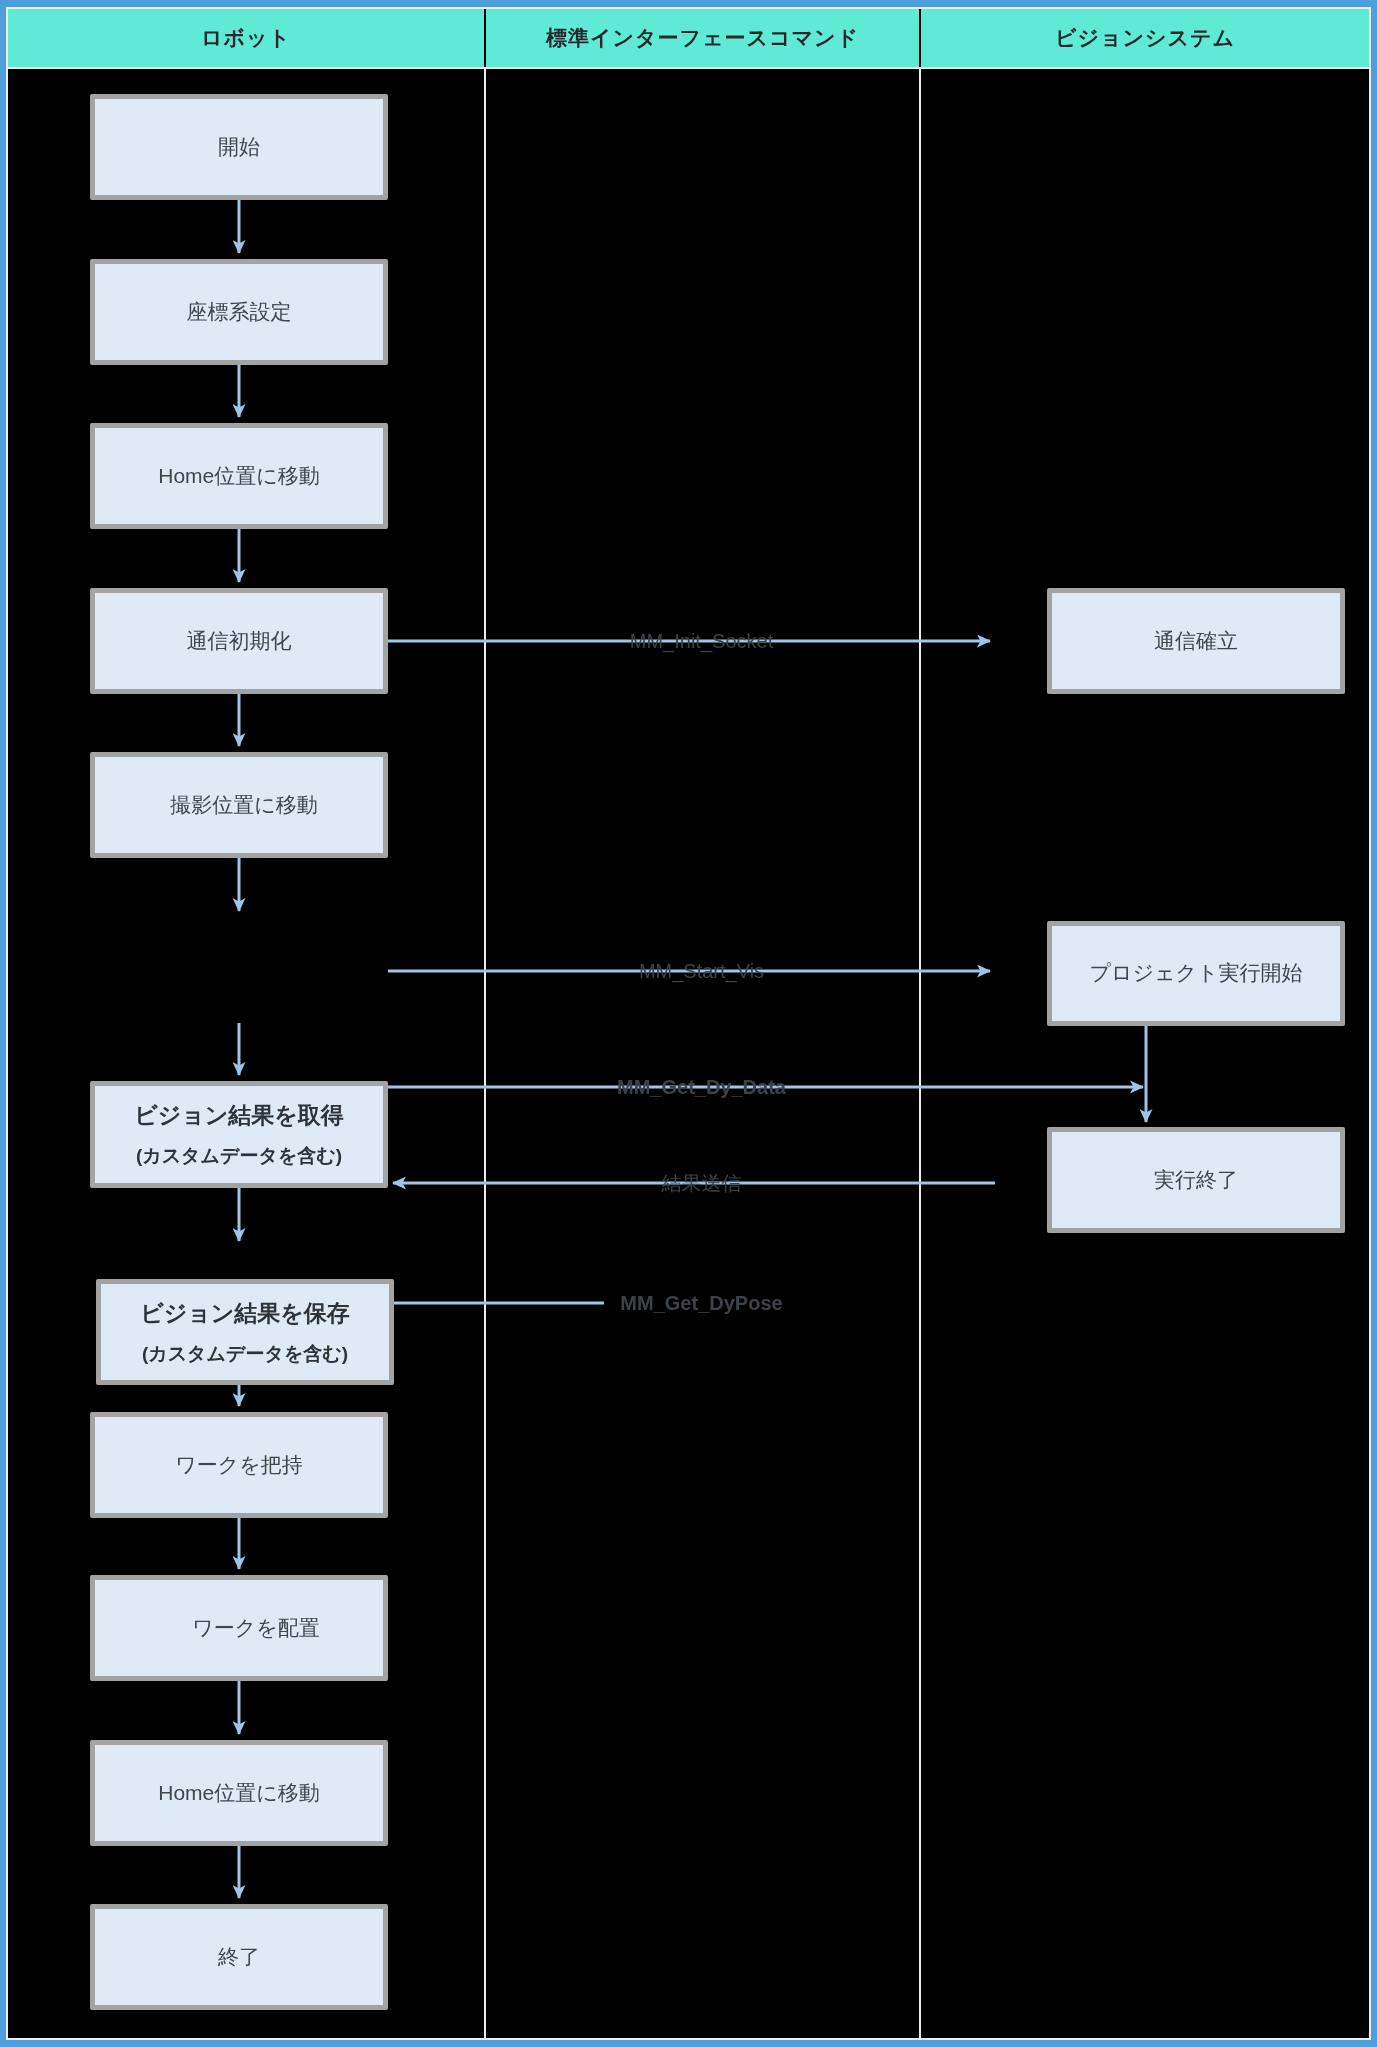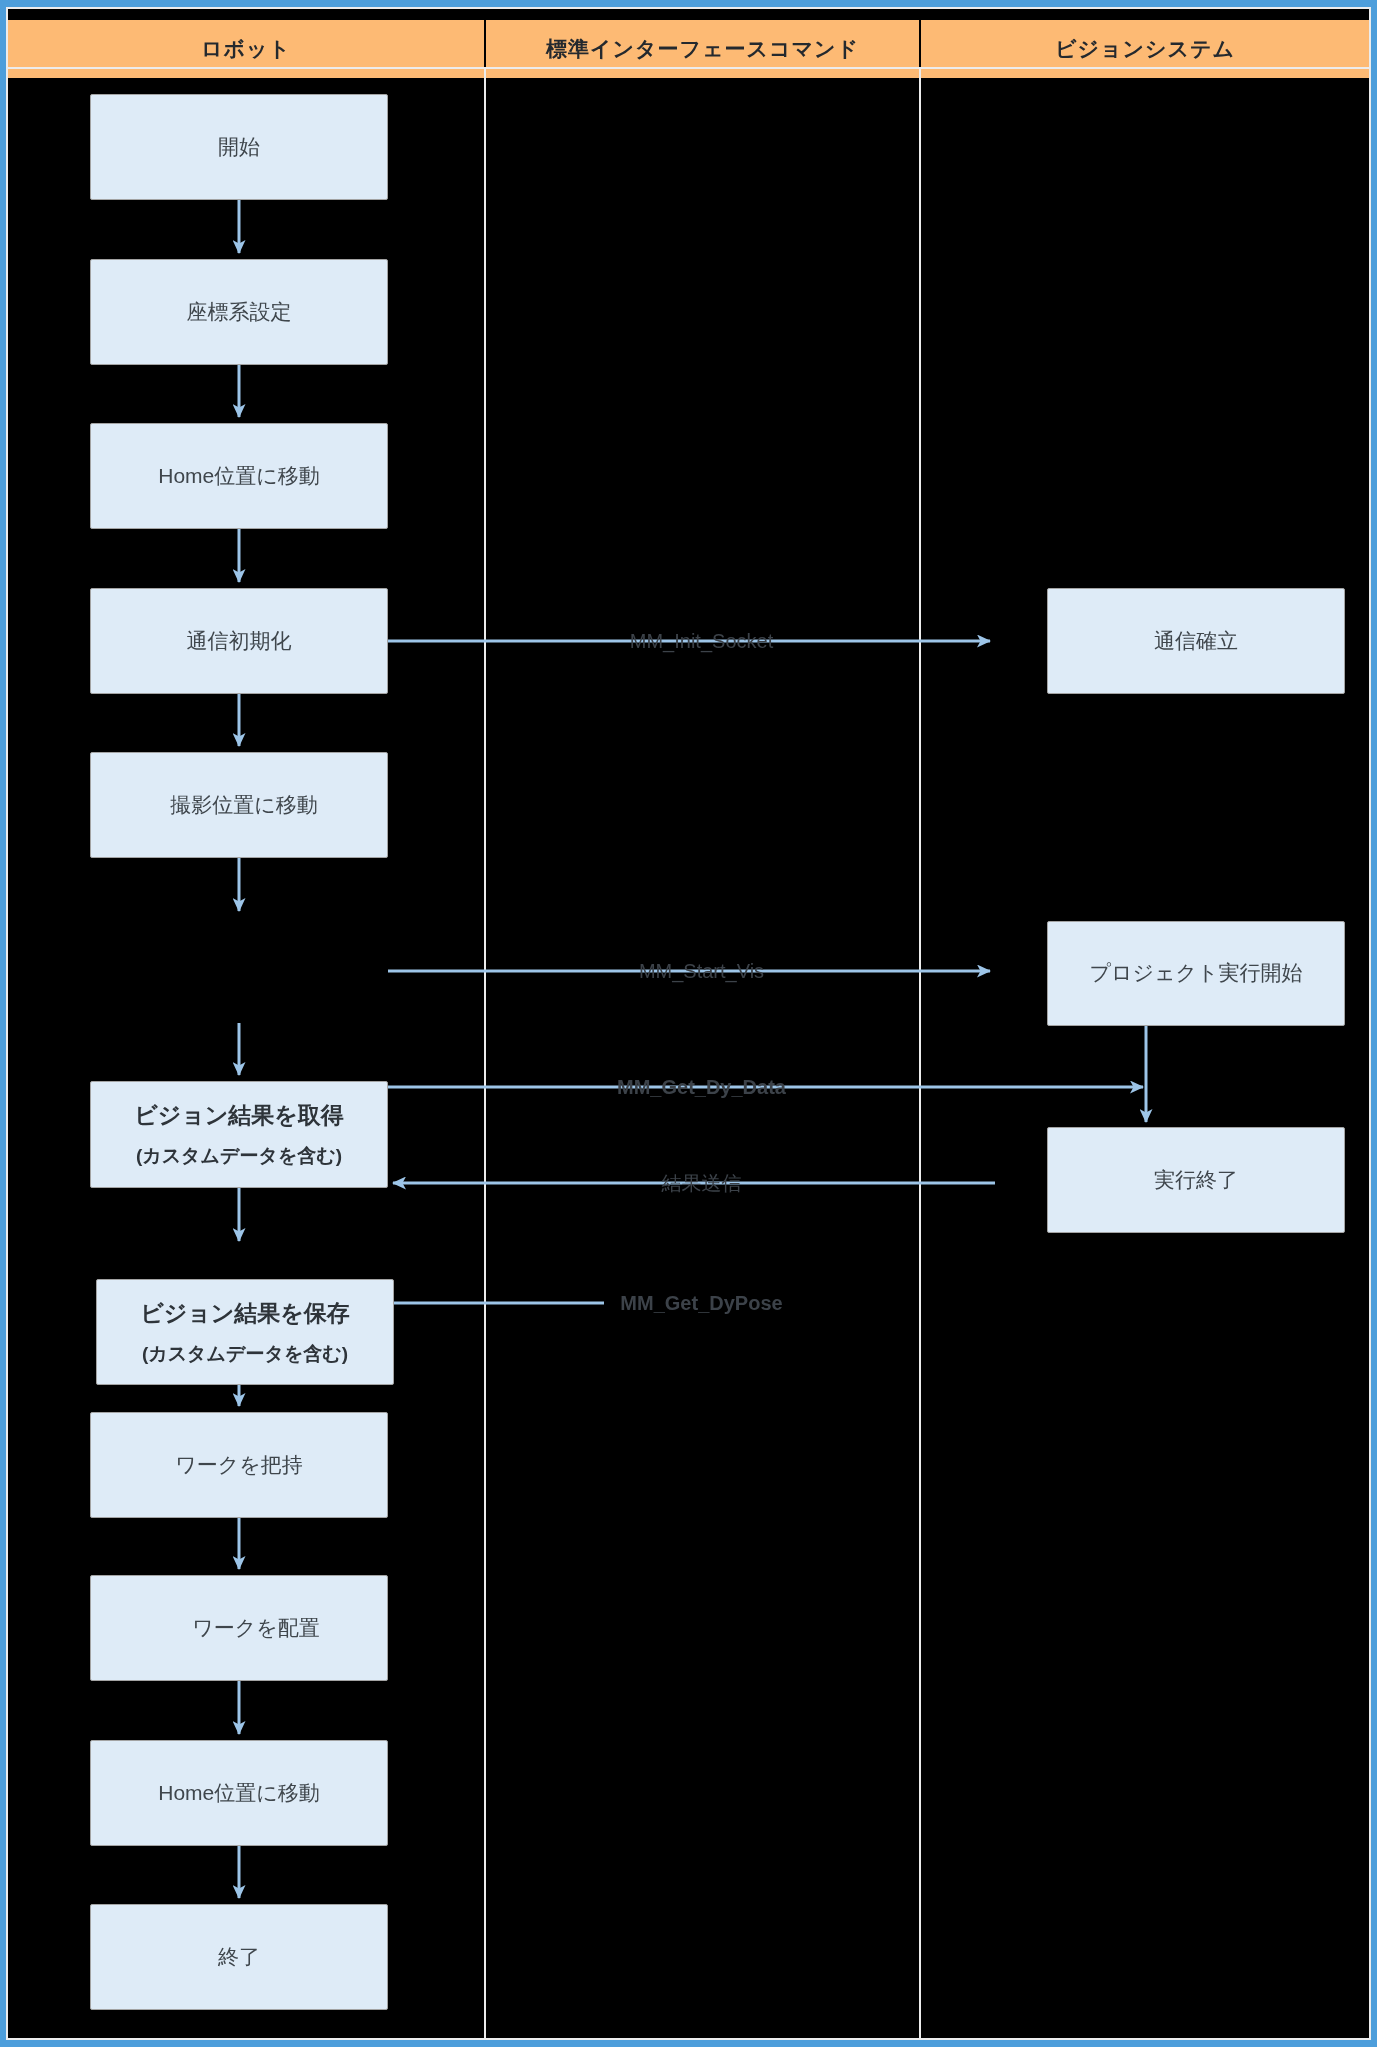--- a/index.html
+++ b/index.html
@@ -8,32 +8,32 @@
     width:1377px;height:2047px;
     background:#000;
     overflow:hidden;
     font-family:"Liberation Sans","DejaVu Sans",sans-serif;
   }
   
   .frame-blue{position:absolute;background:#4d9edb;}
   .frame-white{position:absolute;background:#ececec;}
   
   .hdr-cell{
-    position:absolute;top:20px;height:58px;
-    background:#fdba74;
+    position:absolute;top:9px;height:58px;
+    background:#5eead4;
     display:flex;align-items:center;justify-content:center;
     font-size:21px;font-weight:bold;color:#24292e;letter-spacing:1px;
   }
   
   .lane-divider{position:absolute;top:67px;width:2px;height:1971px;background:#ececec;}
   .hdr-underline{position:absolute;left:8px;top:67px;width:1361px;height:2px;background:#ececec;}
   
   .fbox{
     position:absolute;width:298px;height:106px;
-    background:#deebf7;border:1px solid #a3a3a3;border-radius:2px;
+    background:#deebf7;border:5px solid #a3a3a3;border-radius:2px;
     box-sizing:border-box;
     display:flex;flex-direction:column;align-items:center;justify-content:center;
     text-align:center;color:#3f464c;font-size:21px;line-height:1.45;
     padding:4px 14px;
   }
   .fbox.robot{left:90px;}
   .fbox.vision{left:1047px;}
   .fbox.boldbox .main{font-weight:bold;font-size:23px;color:#2e343a;}
   .fbox.boldbox .sub{font-weight:bold;font-size:19px;color:#2e343a;margin-top:10px;}
   

